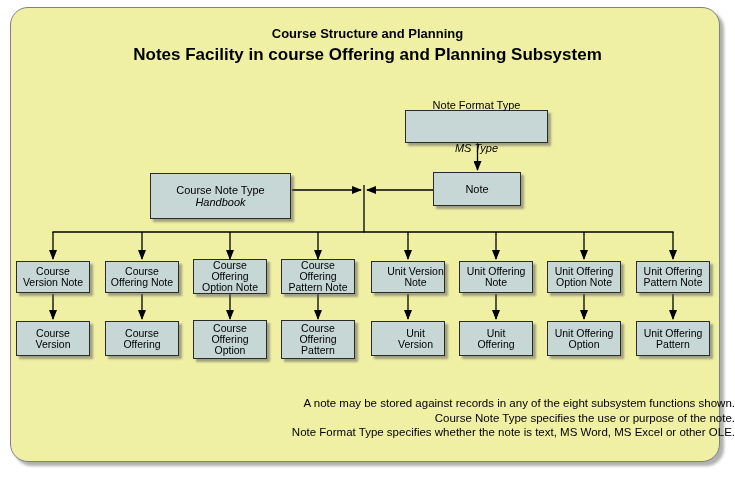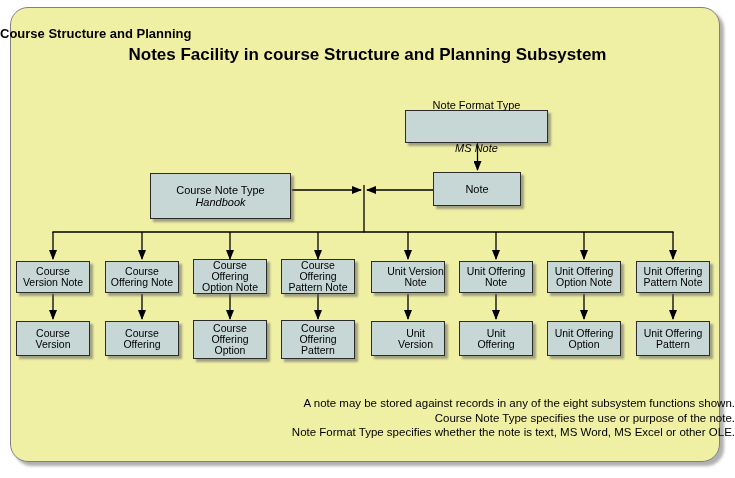--- a/index.html
+++ b/index.html
@@ -10,21 +10,21 @@
   }
   .panel {
     position:absolute; left:10px; top:7px; width:708px; height:453px;
     background:var(--panel_bg,#F0F0A5);
     border:1px solid var(--panel_border,#808080);
     border-radius:18px;
     box-shadow:4px 4px 3px rgba(80,80,80,0.45);
   }
   .suptitle {
     position:absolute; left:0; right:0; top:26px;
-    font-size:13px; font-weight:bold;
+    text-align:center; font-size:13px; font-weight:bold;
   }
   .maintitle {
     position:absolute; left:0; right:0; top:45px;
     text-align:center; font-size:17px; font-weight:bold;
   }
   svg.connectors {
     position:absolute; left:0; top:0; width:735px; height:478px;
     pointer-events:none;
   }
   svg.connectors path { stroke:var(--connector,#000); stroke-width:1.3; fill:none; }
@@ -54,21 +54,21 @@
   }
 </style>
 </head>
 <body>
 
 <div class="page">
 
   <div class="panel"></div>
 
   <div class="suptitle">Course Structure and Planning</div>
-  <div class="maintitle">Notes Facility in course Structure and Planning Subsystem</div>
+  <div class="maintitle">Notes Facility in course Offering and Planning Subsystem</div>
 
   <svg class="connectors" viewBox="0 0 735 478">
     <defs>
       <marker id="ah" viewBox="0 0 10 8" markerWidth="10" markerHeight="8" refX="9" refY="4" orient="auto" markerUnits="userSpaceOnUse">
         <path class="ah-fill" d="M0,0 L10,4 L0,8 Z"></path>
       </marker>
     </defs>
 
     <path d="M477.5,143 L477.5,170" marker-end="url(#ah)"></path>
 
@@ -94,21 +94,21 @@
     <path d="M230,294 L230,319" marker-end="url(#ah)"></path>
     <path d="M318,294 L318,319" marker-end="url(#ah)"></path>
     <path d="M408,294 L408,319" marker-end="url(#ah)"></path>
     <path d="M496,294 L496,319" marker-end="url(#ah)"></path>
     <path d="M584,294 L584,319" marker-end="url(#ah)"></path>
     <path d="M673,294 L673,319" marker-end="url(#ah)"></path>
   </svg>
 
   <div class="box nft">
     <span>Note Format Type</span>
-    <span class="italic">MS Note</span>
+    <span class="italic">MS Type</span>
   </div>
 
   <div class="box cnt">
     <span>Course Note Type</span>
     <span class="italic">Handbook</span>
   </div>
 
   <div class="box note">
     <span>Note</span>
   </div>

